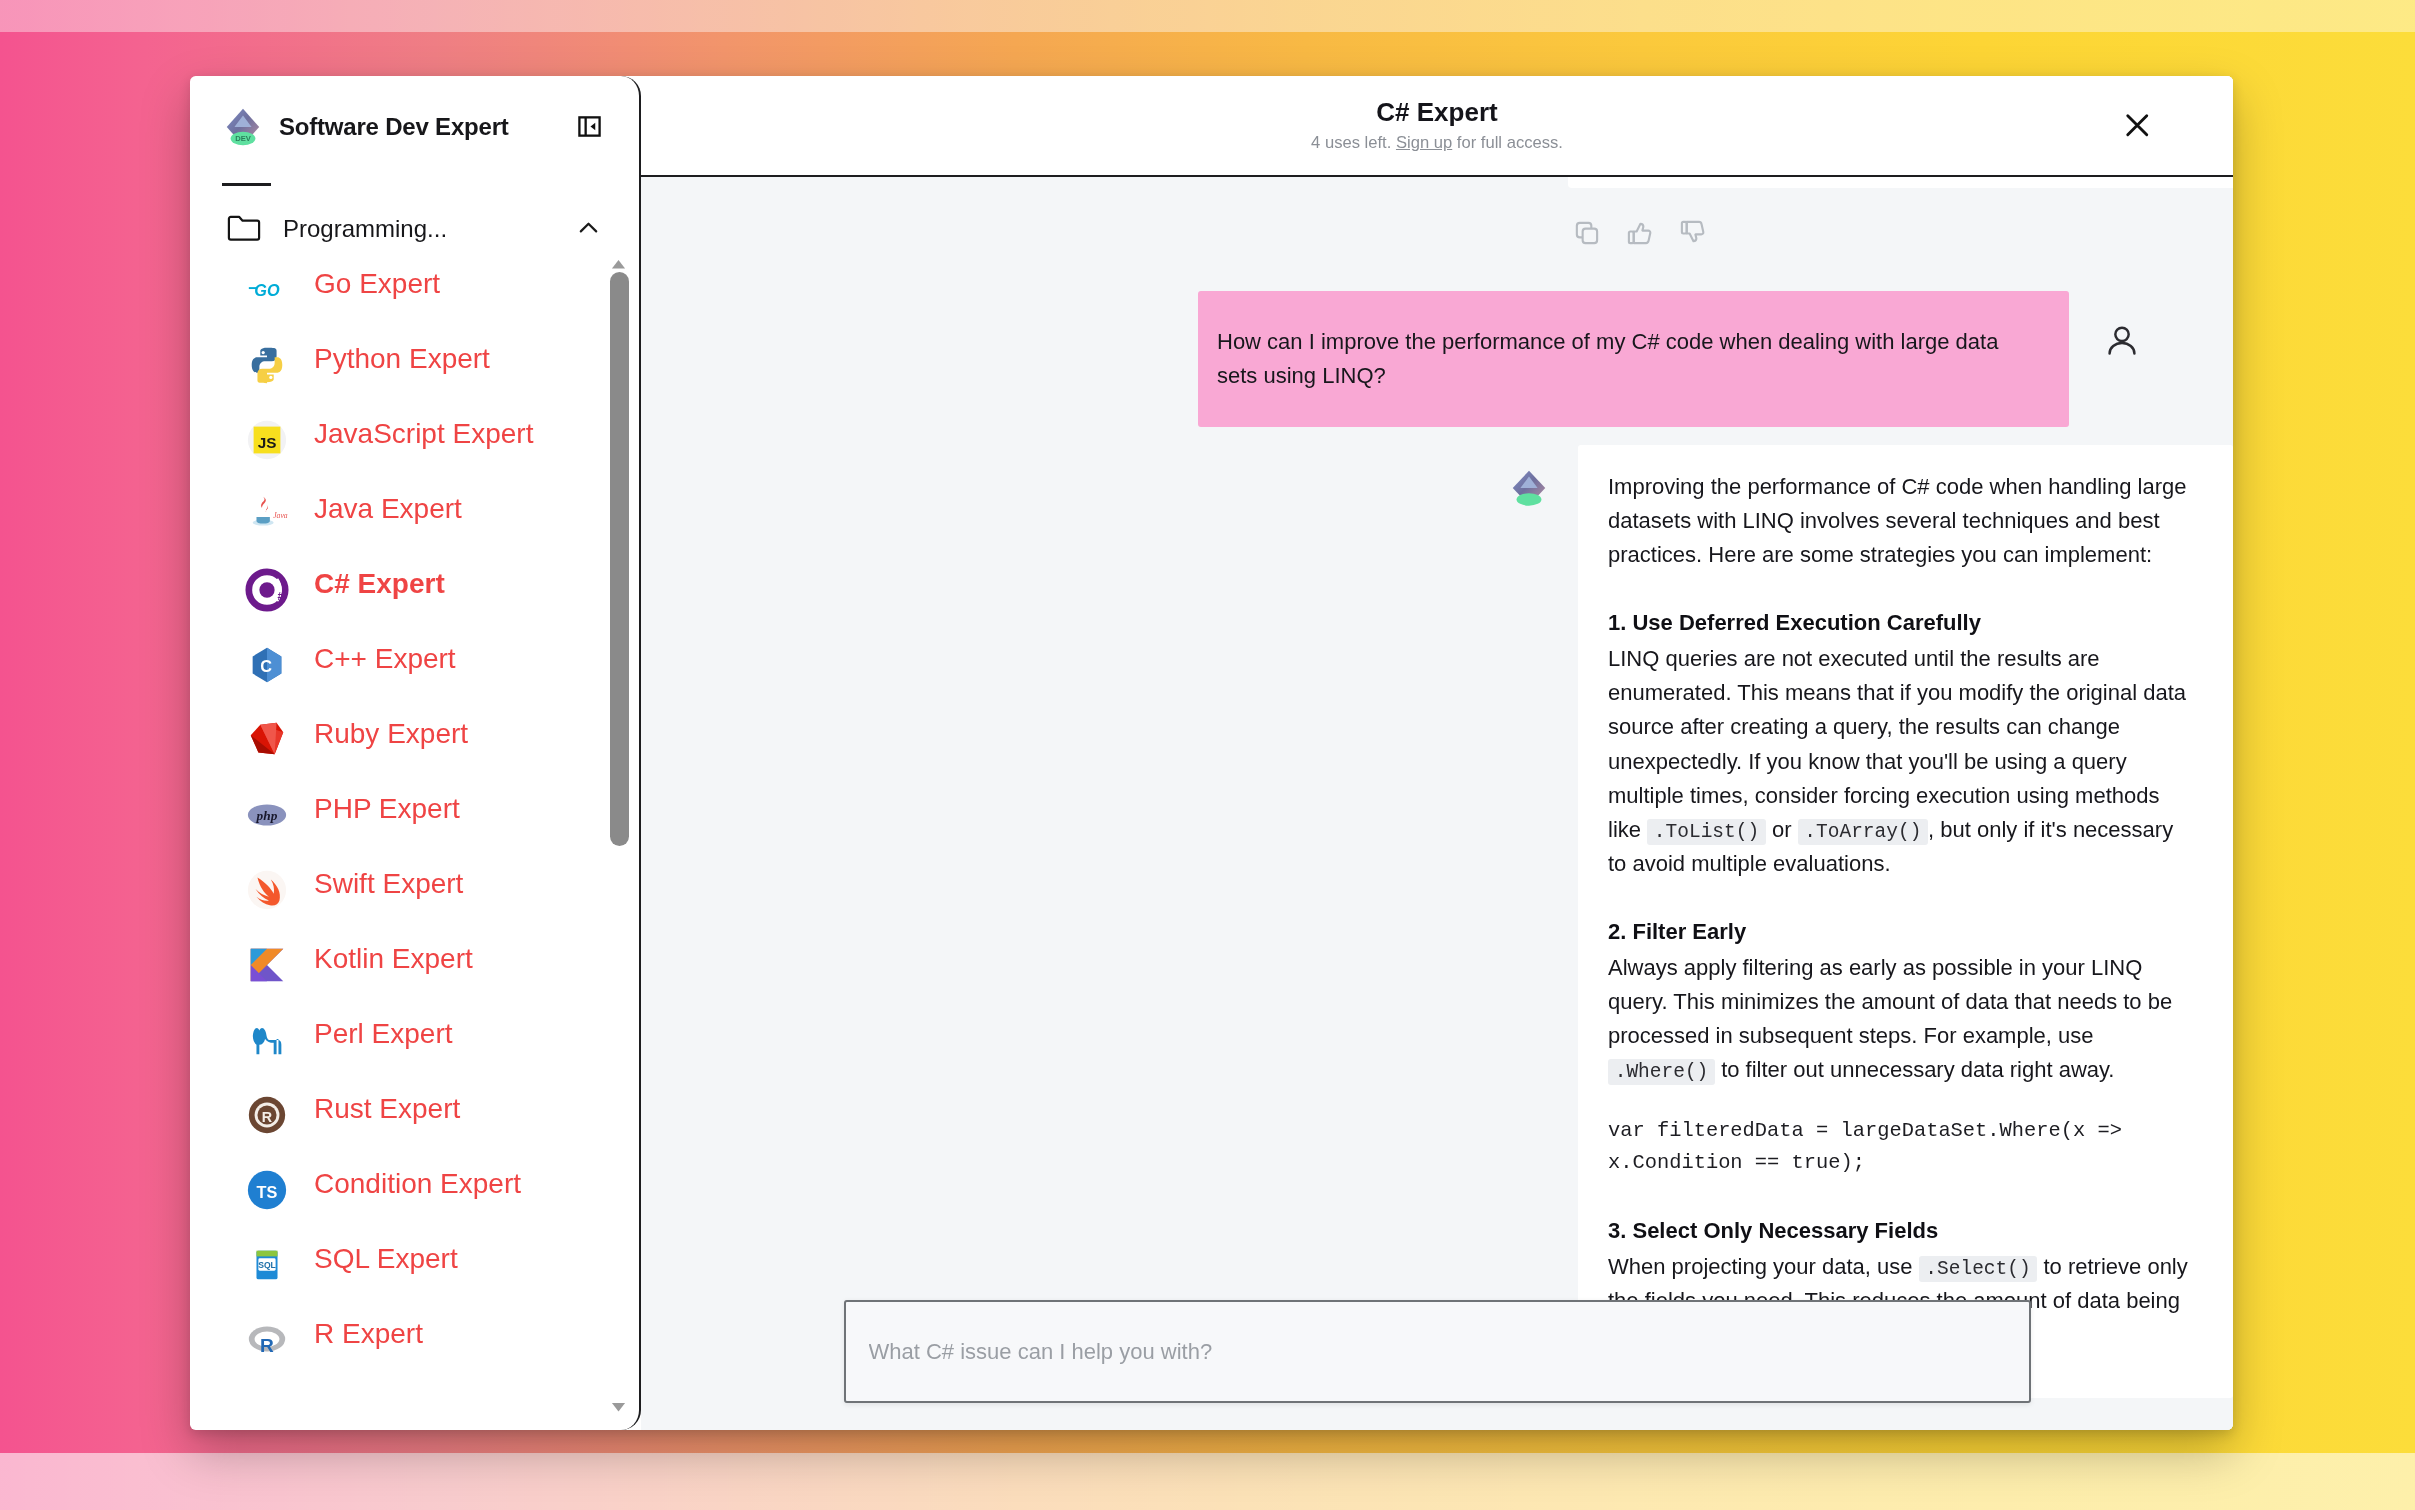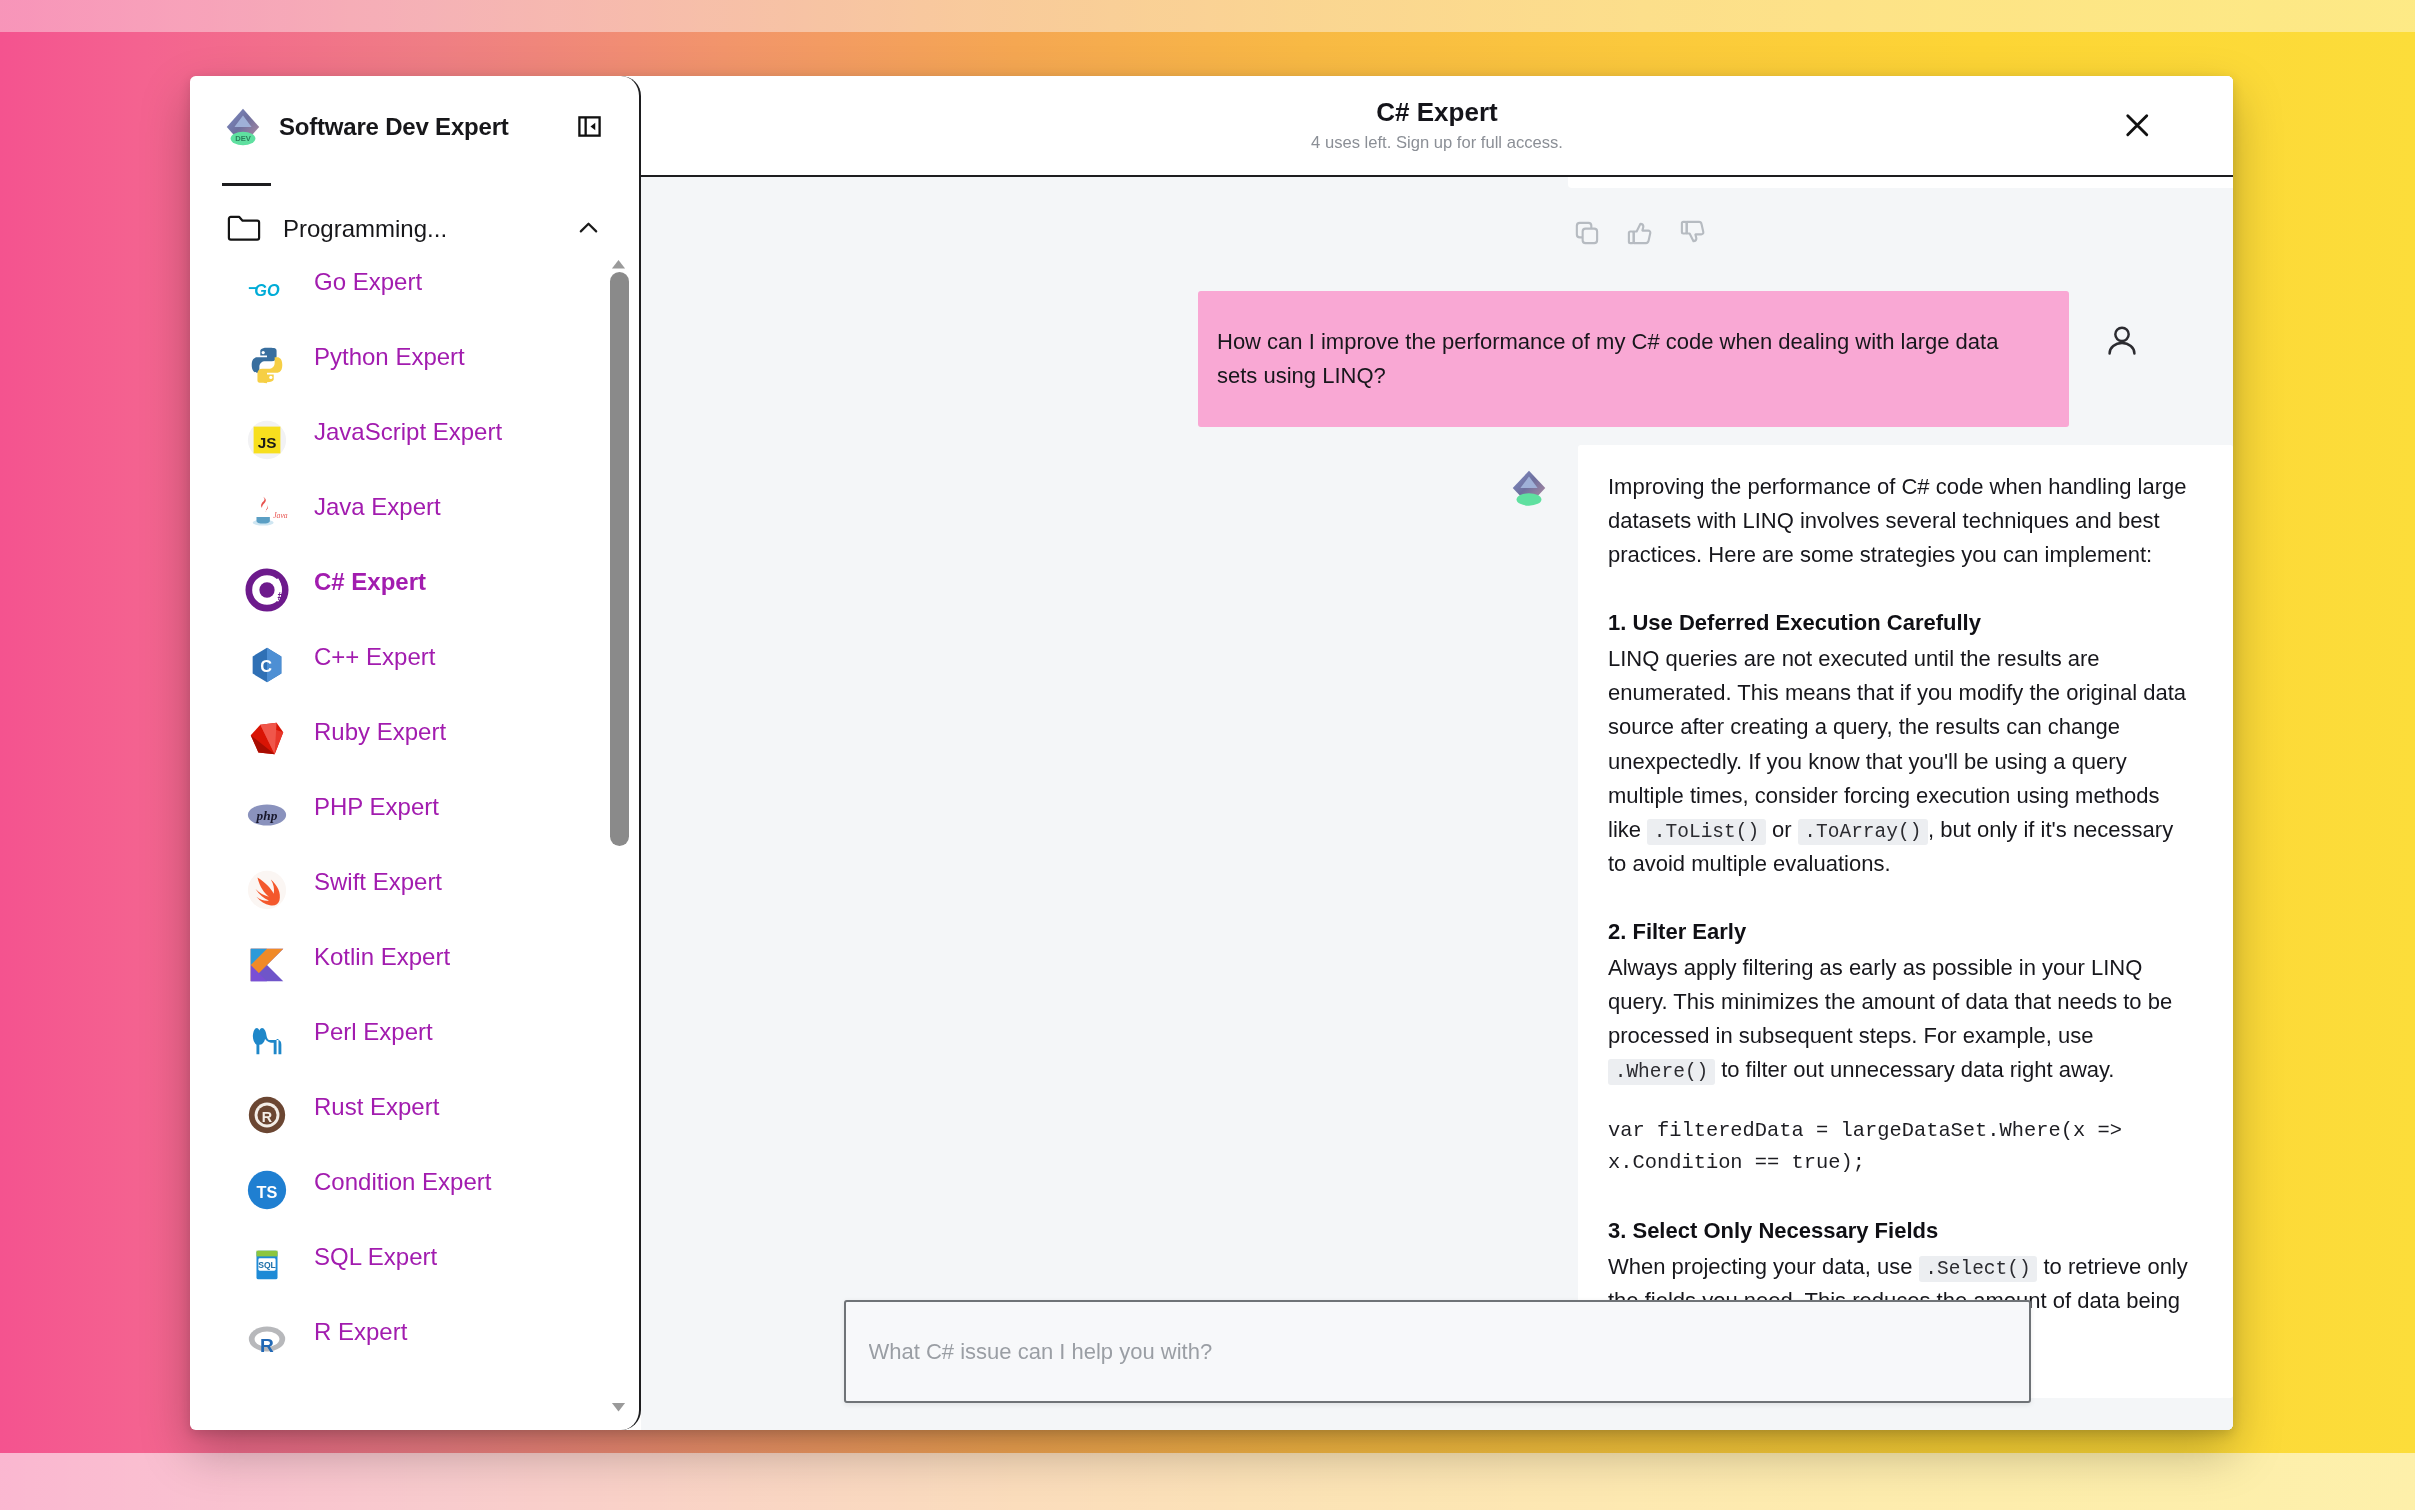--- a/index.html
+++ b/index.html
@@ -138,22 +138,22 @@
   }
   .nav-icon {
     width: 44px; height: 44px;
     flex: 0 0 44px;
     display: flex;
     align-items: center;
     justify-content: center;
     position: relative;
   }
   .nav-label {
-    font-size: 24px;
-    color: #a21caf;
+    font-size: 28px;
+    color: #ef4444;
     white-space: nowrap;
   }
   .nav-item.active .nav-label { font-weight: 700; }
 
   
   .sb-track {
     position: absolute;
     right: 9.5px;
     top: 179px;
     bottom: 19px;
@@ -202,20 +202,21 @@
     color: #14141a;
     line-height: 1.15;
   }
   .header-sub {
     font-size: 16.6px;
     color: #8b8f96;
     margin-top: 5.7px;
   }
   .header-sub a {
     color: #8b8f96;
+    text-decoration: underline;
     cursor: pointer;
   }
   .close-btn {
     position: absolute;
     right: 76px;
     top: 50%;
     transform: translateY(-50%);
     width: 40px; height: 40px;
     display: flex;
     align-items: center;

